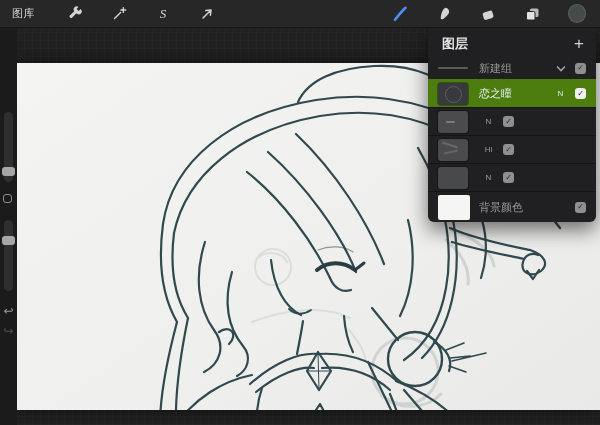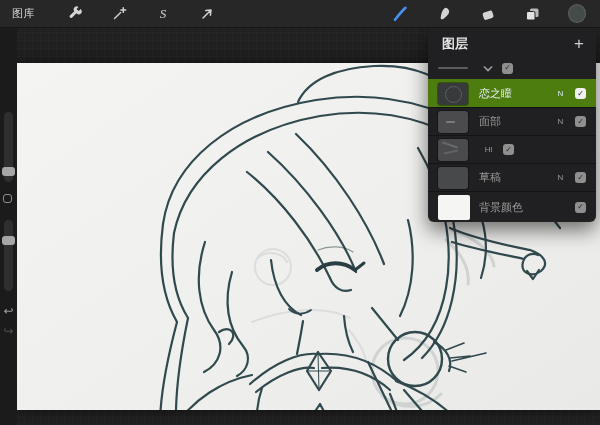--- a/index.html
+++ b/index.html
@@ -231,20 +231,21 @@
   </div>
 
   <div class="layers-panel">
     <div class="lp-header">
       <span class="lp-title">图层</span>
       <button class="lp-plus">+</button>
     </div>
 
     <div class="lp-row row-group" style="border-top:none;">
       <span class="group-line"></span>
+      <span class="lname">新建组</span>
       <span class="chev">
         <svg width="10" height="7" viewBox="0 0 10 7">
           <polyline points="1,1.5 5,5.5 9,1.5" fill="none" stroke="#9aa0a6" stroke-width="1.6"></polyline>
         </svg>
       </span>
       <span class="cbox">
         <i>✓</i>
       </span>
     </div>
 
@@ -252,38 +253,36 @@
       <span class="thumb thumb-eye"></span>
       <span class="lname">恋之瞳</span>
       <span class="blend">N</span>
       <span class="cbox">
         <i>✓</i>
       </span>
     </div>
 
     <div class="lp-row row-layer">
       <span class="thumb thumb-face"></span>
-      <span class="lname">面部</span>
       <span class="blend">N</span>
       <span class="cbox">
         <i>✓</i>
       </span>
     </div>
 
     <div class="lp-row row-layer">
       <span class="thumb thumb-line"></span>
       <span class="blend">Hl</span>
       <span class="cbox">
         <i>✓</i>
       </span>
     </div>
 
     <div class="lp-row row-layer">
       <span class="thumb thumb-draft"></span>
-      <span class="lname">草稿</span>
       <span class="blend">N</span>
       <span class="cbox">
         <i>✓</i>
       </span>
     </div>
 
     <div class="lp-row row-bg">
       <span class="thumb-bgcolor"></span>
       <span class="lname">背景颜色</span>
       <span class="cbox">

